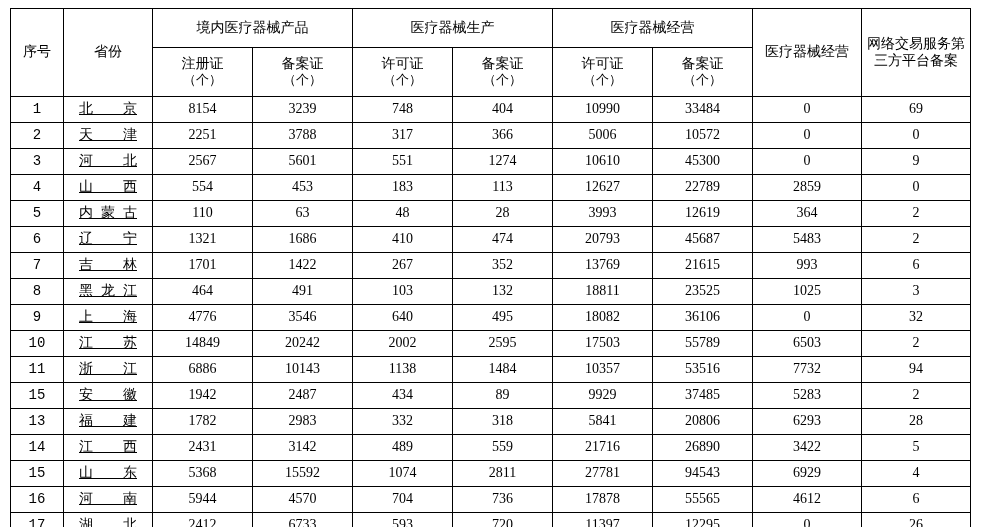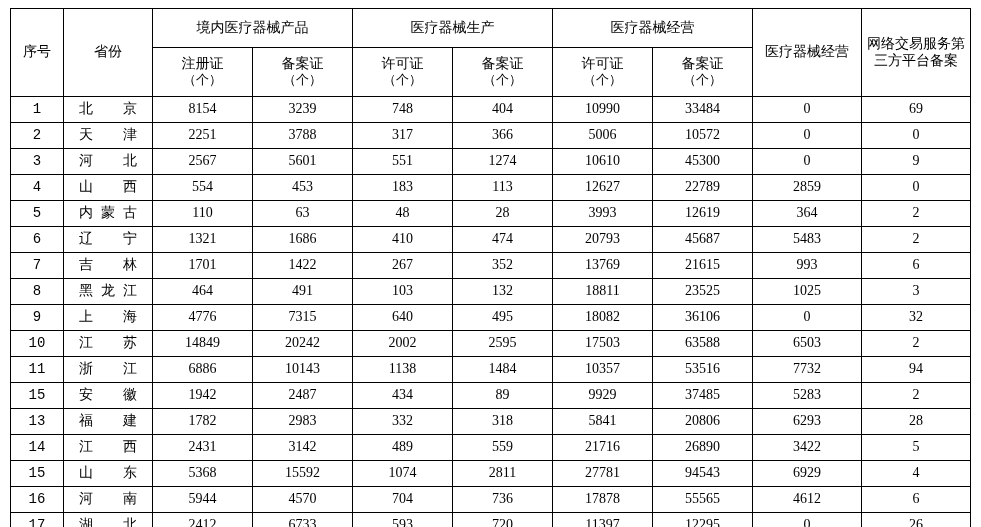--- a/index.html
+++ b/index.html
@@ -58,20 +58,21 @@
     font-family: Liberation Mono, monospace;
   }
   td.prov {
     width: 88px;
   }
   .prov-name {
     display: inline-block;
     text-align: justify;
     text-align-last: justify;
     width: 58px;
+    text-decoration: underline;
   }
   td.num {
     width: 96px;
   }
   td.wide-col {
     width: 108px;
   }
   .unit {
     display: block;
     font-size: 13px;
@@ -217,37 +218,37 @@
           <td class="num">132</td>
           <td class="num">18811</td>
           <td class="num">23525</td>
           <td class="wide-col">1025</td>
           <td class="wide-col">3</td>
         </tr>
         <tr>
           <td class="seq">9</td>
           <td class="prov"><span class="prov-name">上　海</span></td>
           <td class="num">4776</td>
-          <td class="num">7315</td>
+          <td class="num">3546</td>
           <td class="num">640</td>
           <td class="num">495</td>
           <td class="num">18082</td>
           <td class="num">36106</td>
           <td class="wide-col">0</td>
           <td class="wide-col">32</td>
         </tr>
         <tr>
           <td class="seq">10</td>
           <td class="prov"><span class="prov-name">江　苏</span></td>
           <td class="num">14849</td>
           <td class="num">20242</td>
           <td class="num">2002</td>
           <td class="num">2595</td>
           <td class="num">17503</td>
-          <td class="num">63588</td>
+          <td class="num">55789</td>
           <td class="wide-col">6503</td>
           <td class="wide-col">2</td>
         </tr>
         <tr>
           <td class="seq">11</td>
           <td class="prov"><span class="prov-name">浙　江</span></td>
           <td class="num">6886</td>
           <td class="num">10143</td>
           <td class="num">1138</td>
           <td class="num">1484</td>

